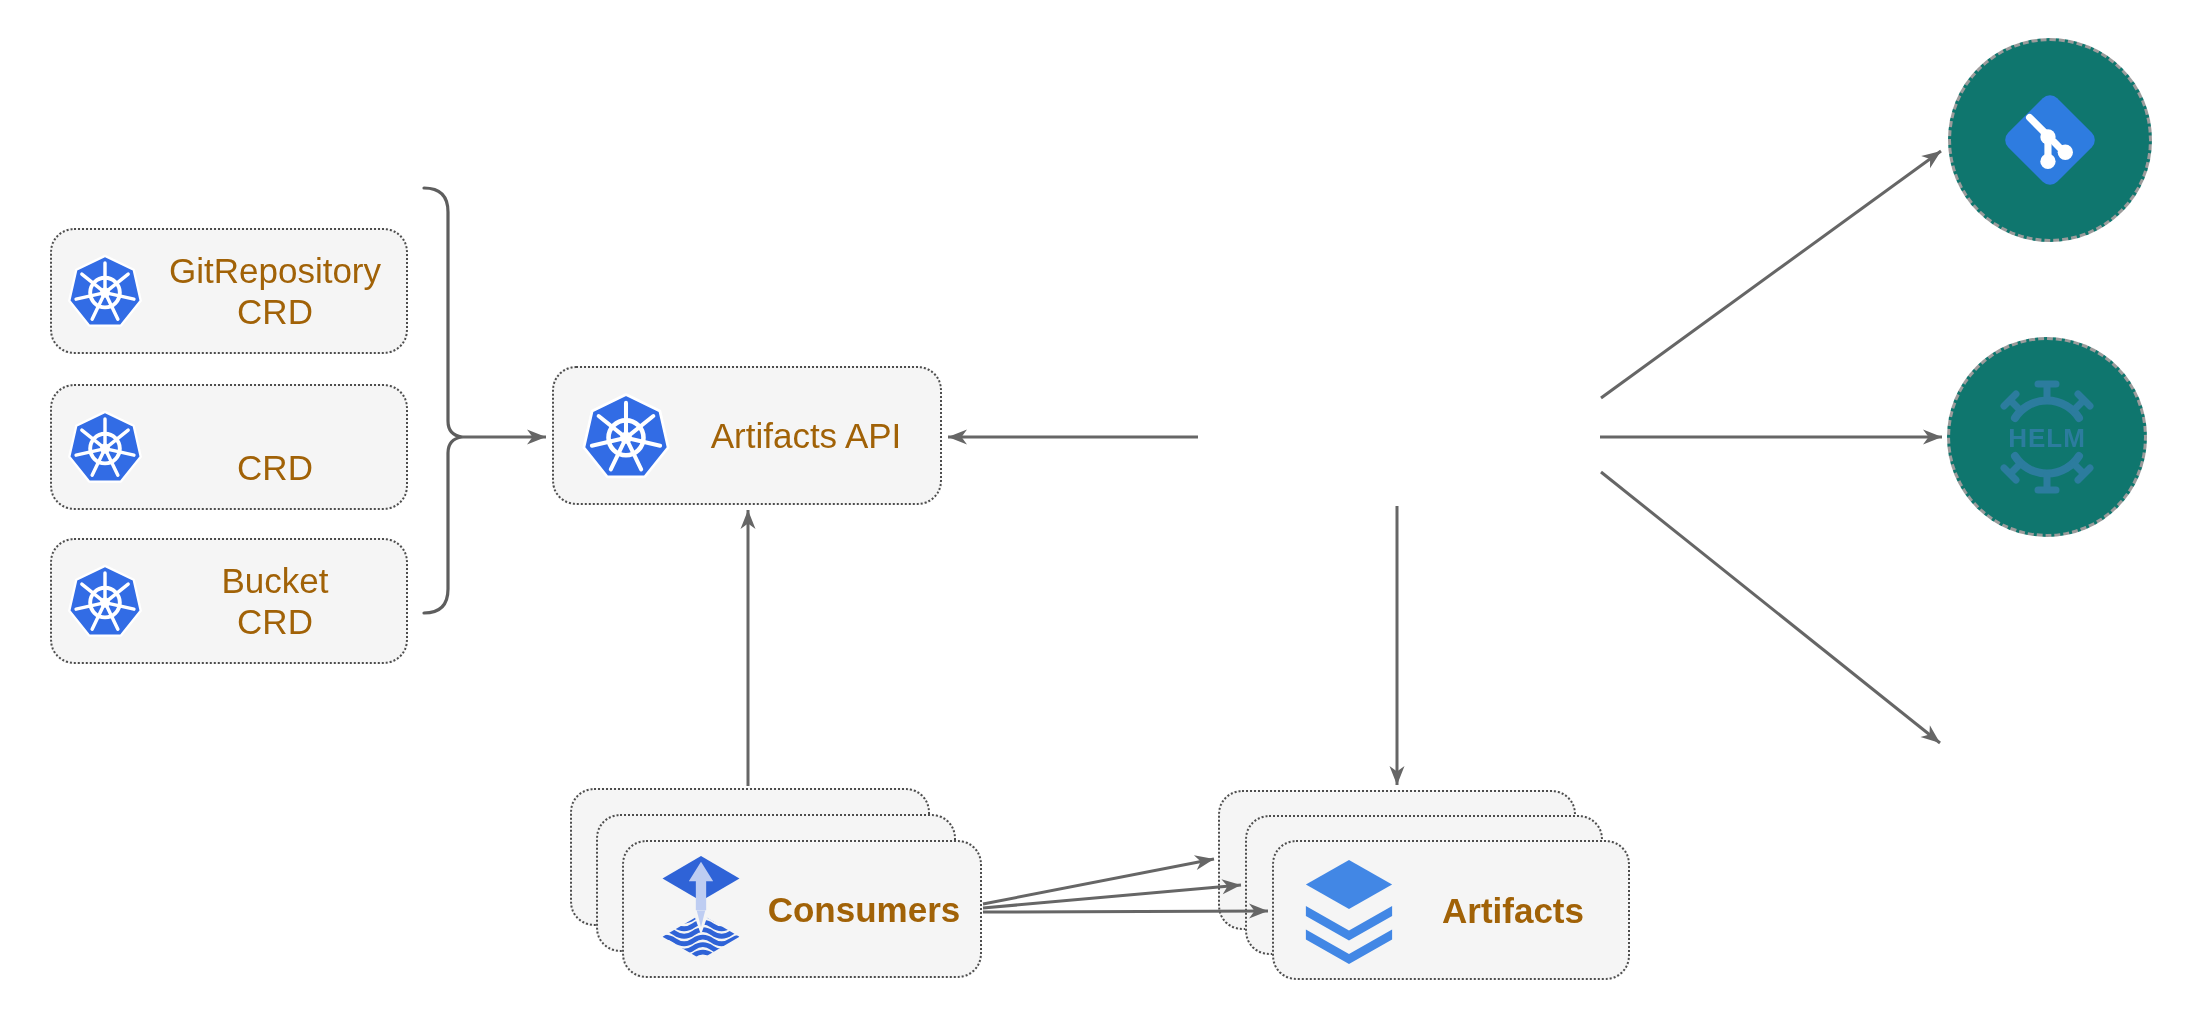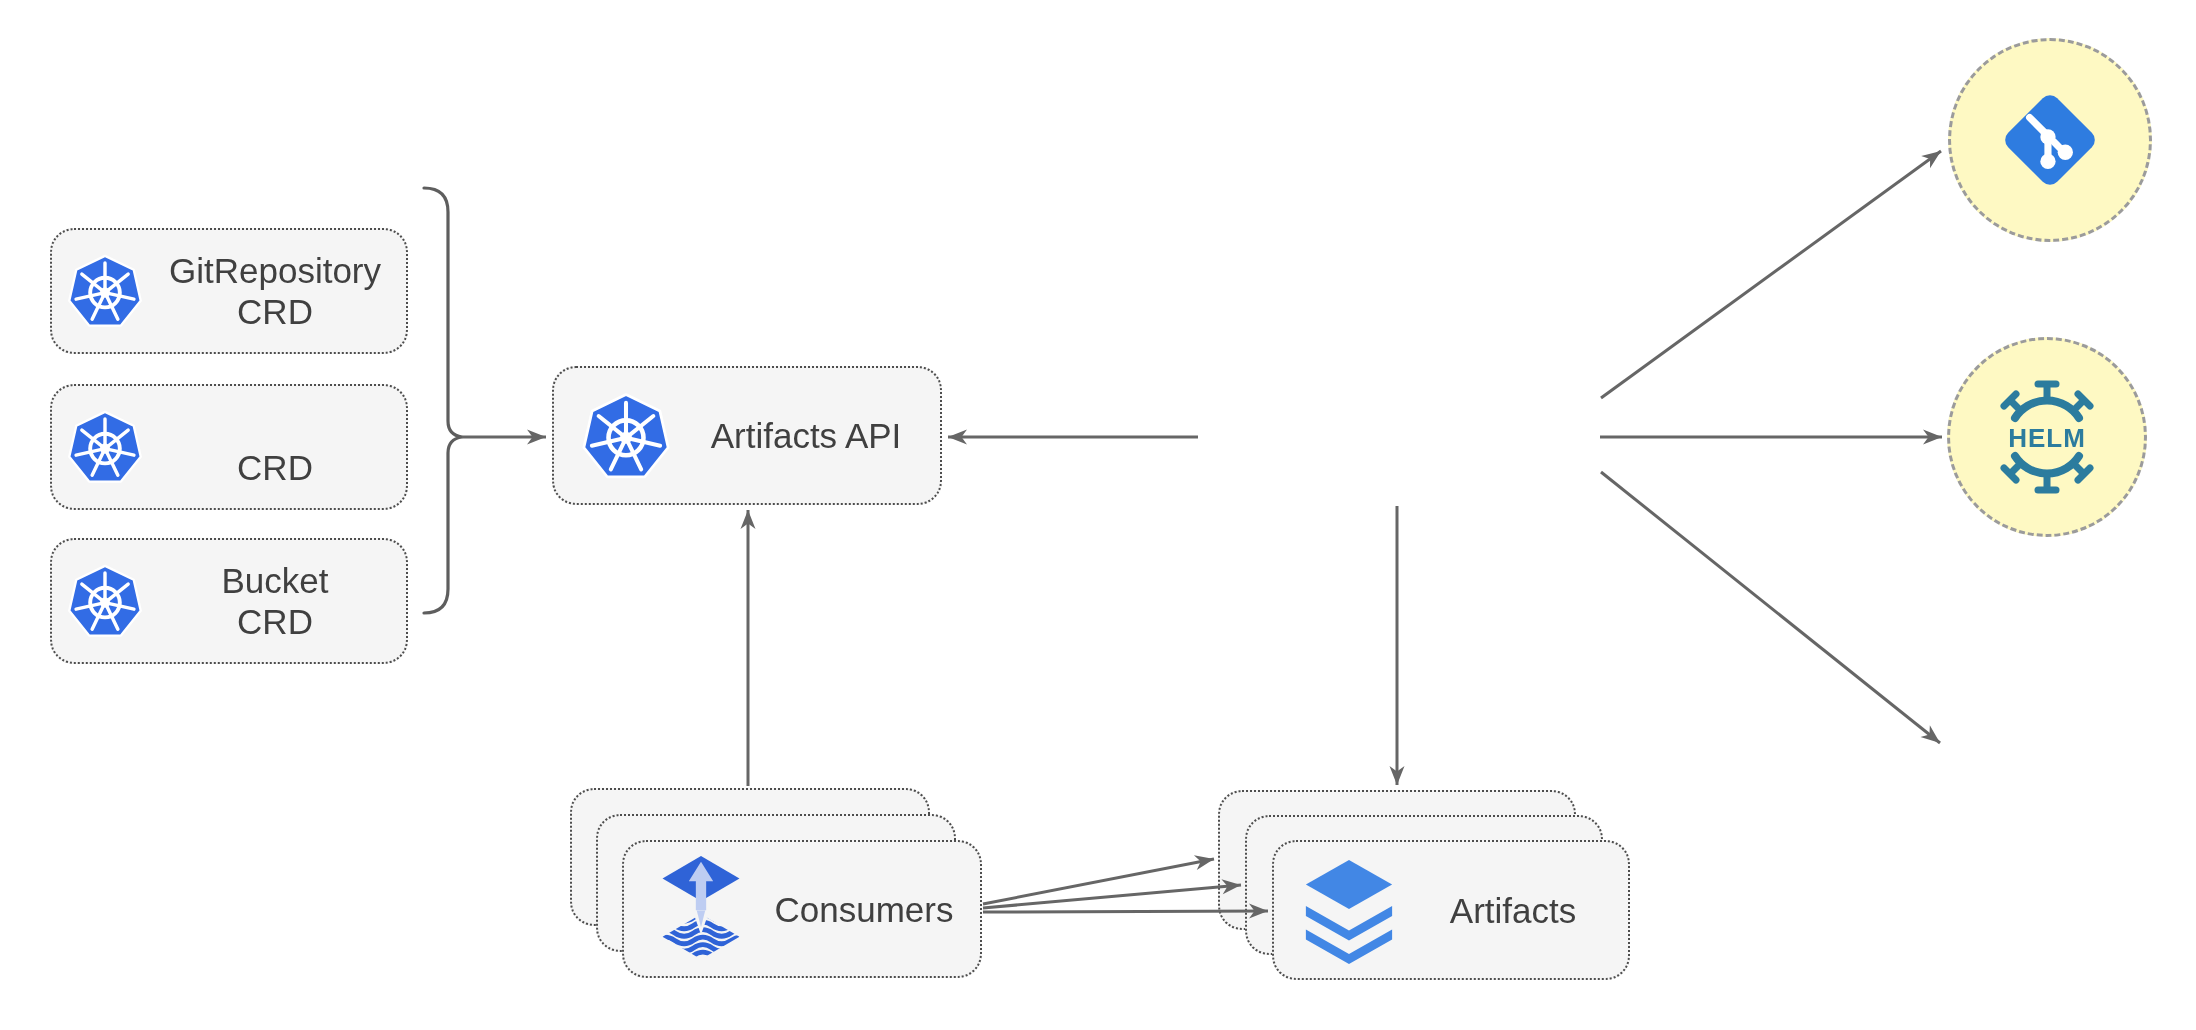--- a/index.html
+++ b/index.html
@@ -5,25 +5,25 @@
   html,body{margin:0;padding:0;background:#ffffff;}
   .canvas{
     position:relative;width:2196px;height:1030px;background:#ffffff;
     font-family:"Liberation Sans",sans-serif;color:#000;overflow:hidden;
   }
   .node{
     position:absolute;background:#F5F5F5;border:2px dotted #4d4d4d;
     border-radius:24px;display:flex;align-items:center;box-sizing:border-box;
   }
   .node .icon{flex:0 0 auto;}
-  .label{flex:1;text-align:center;font-size:35px;line-height:41px;color:#404040;}
+  .label{flex:1;text-align:center;font-size:35px;line-height:41px;color:#a16207;}
   .stack{position:absolute;}
-  .stack .node{position:absolute;}
+  .stack .node{position:absolute;font-weight:bold;}
   .circle{
-    position:absolute;border:3px dashed #9b9b9b;border-radius:50%;background:#fef9c3;
+    position:absolute;border:3px dashed #9b9b9b;border-radius:50%;background:#0f766e;
     display:flex;align-items:center;justify-content:center;box-sizing:border-box;
   }
   .overlay{position:absolute;left:0;top:0;pointer-events:none;z-index:10;}
   .edge{stroke:#666666;stroke-width:3;fill:none;}
   .brace{stroke:#5e5e5e;stroke-width:3.2;fill:none;stroke-linecap:round;}
   .defs-svg{position:absolute;width:0;height:0;overflow:hidden;}
   .pad-l14{padding-left:14px;}
   .pad-l26{padding-left:26px;}
   .pad-l30{padding-left:30px;}
   .pad-l34{padding-left:34px;}

